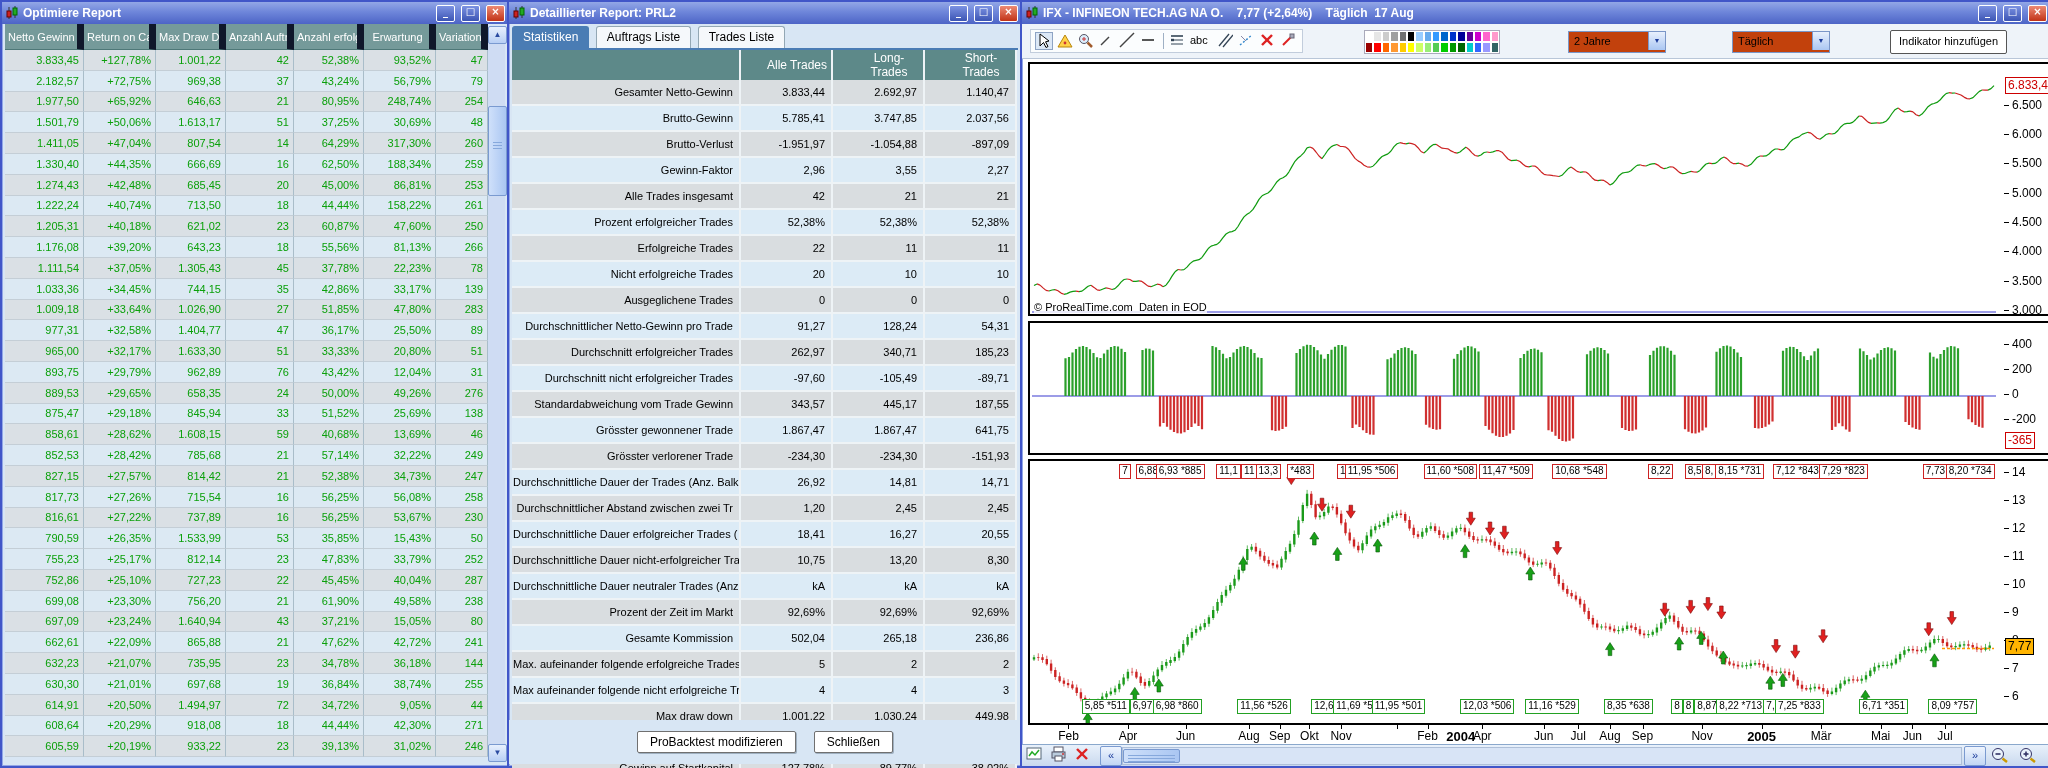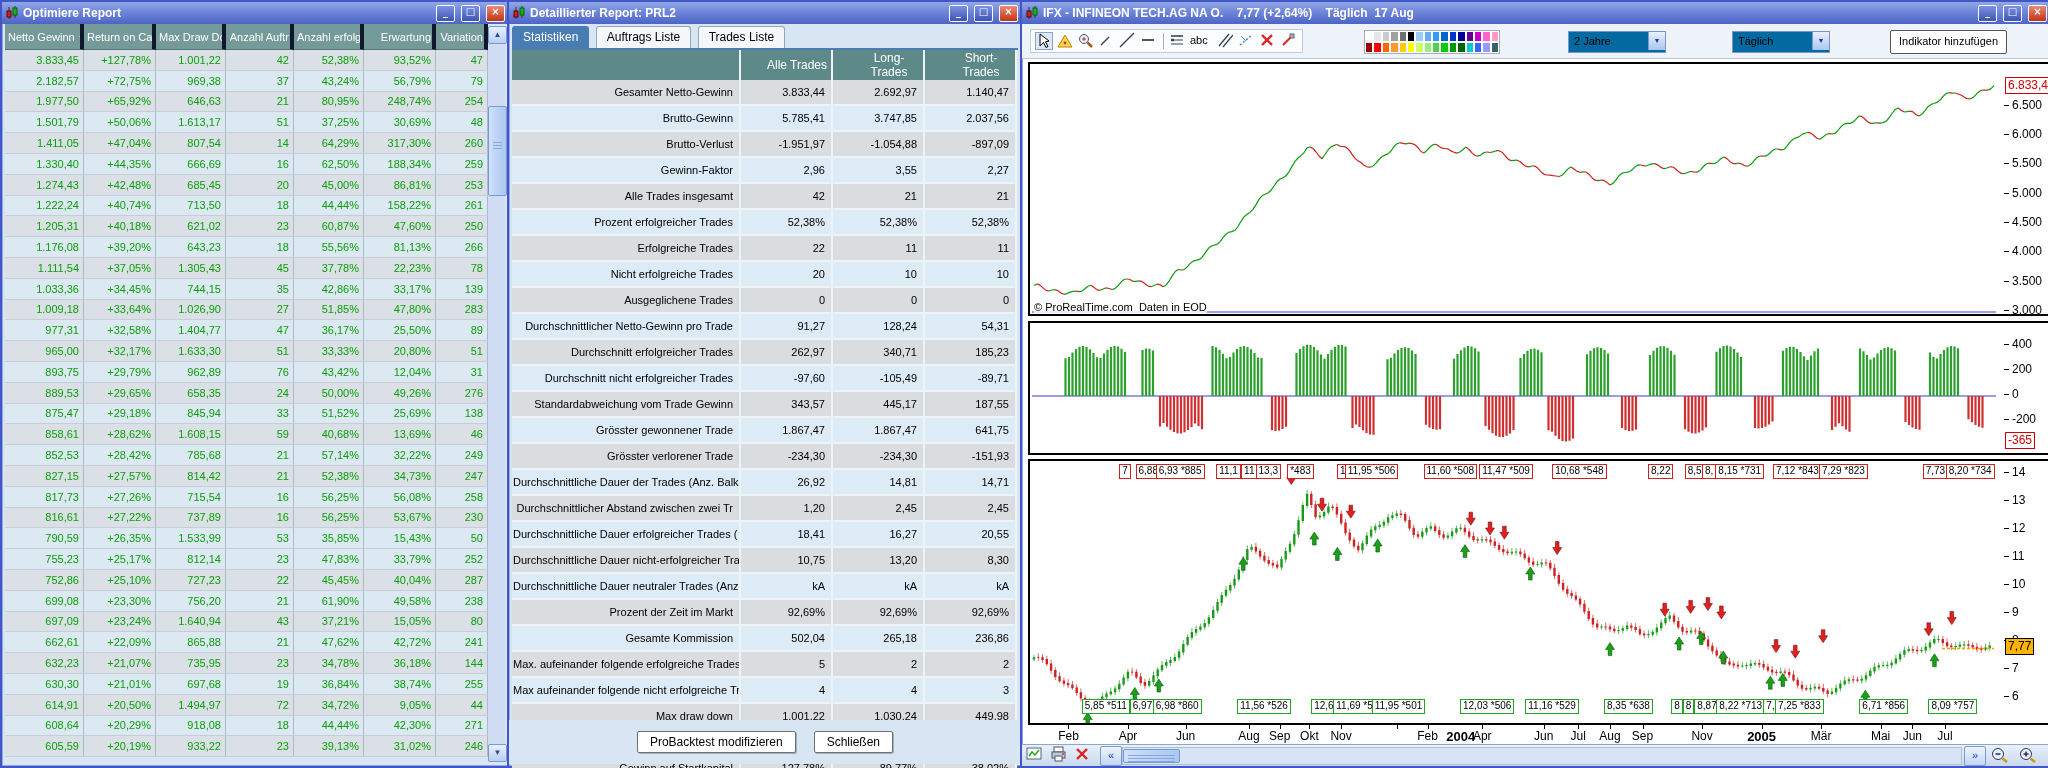--- a/index.html
+++ b/index.html
@@ -12,21 +12,21 @@
   .titlebar .spacer{flex:1}
   .tbtn{width:17px;height:15px;border:1px solid #fff;border-radius:2px;color:#fff;font-size:10px;
     line-height:12px;text-align:center;background:linear-gradient(#7c92e2,#3c55b4);margin-left:2px;
     font-family:"DejaVu Sans",sans-serif;}
   .tbtn.close{background:linear-gradient(#ec8a74,#c23317);}
   .win-icon svg{display:block}
   
   #opt-table{border-collapse:separate;border-spacing:0;table-layout:fixed;width:483px;
     position:absolute;left:3px;top:22px;background:#fff;}
   #opt-table th{height:23px;background:#759a9a;color:#fff;font-weight:normal;font-size:11px;
-    border-right:4px solid #0f172a;border-bottom:1px solid #4e7878;overflow:hidden;white-space:nowrap;text-align:right;padding-left:3px;}
+    border-right:7px solid #0f172a;border-bottom:1px solid #4e7878;overflow:hidden;white-space:nowrap;text-align:center;padding-left:3px;}
   #opt-table td{height:17.8px;font-size:11px;color:#0aa00a;text-align:right;padding-right:4px;
     border-right:1px solid #a9bdc9;border-bottom:1px solid #c4ced6;overflow:hidden;white-space:nowrap;}
   #opt-table tr.even td{background:#dae0e5}
   #opt-table tr.odd td{background:#dcE9f3}
   
   .vscroll{position:absolute;right:3px;top:24px;bottom:4px;width:17px;background:#cfdcf3;}
   .sbtn{position:absolute;left:0;width:17px;height:16px;border:1px solid #7a9ad0;border-radius:2px;
     background:linear-gradient(#e8f0fd,#b8cff4);color:#2a4aa0;font-size:8px;text-align:center;line-height:15px;}
   .sthumb{position:absolute;left:0;width:17px;border:1px solid #7a9ad0;border-radius:2px;
     background:linear-gradient(90deg,#cfe0fa,#aac6f2);}
@@ -56,21 +56,21 @@
     border-bottom:1px solid #b9c6d8;}
   .tool-group{position:absolute;top:5px;display:flex;align-items:center;gap:3px;
     border:1px solid #c2cddc;background:#fbfdfe;padding:2px 4px;height:24px;box-sizing:border-box;}
   .ticon{width:18px;height:18px;display:inline-block}
   .ticon svg{display:block}
   .ticon.pressed{border:1px solid #8ea4c4;background:#dce8f6;box-sizing:border-box}
   .tsep{width:1px;height:16px;background:#9fb0c4;margin:0 2px}
   .palette{position:absolute;left:342px;top:6px;width:134px;height:22px;border:1px solid #aab;
     display:grid;grid-template-columns:repeat(16,1fr);grid-template-rows:1fr 1fr;background:#fff;}
   .swatch{border:1px solid #fff;}
-  .combo{position:absolute;top:7px;height:20px;background:#0369a1;border:1px solid #7a96c8;font-size:11px;}
+  .combo{position:absolute;top:7px;height:20px;background:#c2410c;border:1px solid #7a96c8;font-size:11px;}
   .combo .cval{position:absolute;left:5px;top:3px;white-space:nowrap}
   .combo .cbtn{position:absolute;right:0;top:0;width:16px;height:18px;text-align:center;font-size:7px;
     line-height:17px;color:#1a3a9a;background:linear-gradient(#e8f0fd,#aac6f2);border-left:1px solid #7a9ad0;}
   .xp-btn2{position:absolute;top:6px;height:22px;background:#fff;border:1px solid #555;border-radius:2px;
     font-size:11px;text-align:center;line-height:20px;padding:0 8px;}
   .frame{position:absolute;left:6px;width:1062px;border:2px solid #000;background:#fff;box-sizing:border-box;}
   .axiscol{position:absolute;left:982px;width:44px;}
   .axiscol .alabel{position:absolute;left:8px;font-size:12px;color:#000;white-space:nowrap}
   .axiscol .tickmark{position:absolute;left:0;width:5px;height:1px;background:#000}
   .axis-badge{position:absolute;left:1px;padding:0 2px;font-size:12px;height:15px;line-height:14px;
@@ -902,21 +902,21 @@
         <div class="ann buy" style="left: 341.68px; top: 238px;">11,95 *501</div>
         <div class="ann buy" style="left: 430px; top: 238px;">12,03 *506</div>
         <div class="ann buy" style="left: 495.28px; top: 238px;">11,16 *529</div>
         <div class="ann buy" style="left: 574px; top: 238px;">8,35 *638</div>
         <div class="ann buy" style="left: 641.2px; top: 238px;">8</div>
         <div class="ann buy" style="left: 652.72px; top: 238px;">8</div>
         <div class="ann buy" style="left: 664.24px; top: 238px;">8,87</div>
         <div class="ann buy" style="left: 686.32px; top: 238px;">8,22 *713</div>
         <div class="ann buy" style="left: 733.36px; top: 238px;">7,</div>
         <div class="ann buy" style="left: 744.88px; top: 238px;">7,25 *833</div>
-        <div class="ann buy" style="left: 829.36px; top: 238px;">6,71 *856</div>
+        <div class="ann buy" style="left: 829.36px; top: 238px;">6,71 *351</div>
         <div class="ann buy" style="left: 898.48px; top: 238px;">8,09 *757</div>
       </div>
   </div>
   <div class="axiscol" id="price-axis" style="top:457px;height:270px">
       <div class="tickmark" style="top: 13px;"></div>
       <div class="alabel" style="top: 6px;">14</div>
       <div class="tickmark" style="top: 41px;"></div>
       <div class="alabel" style="top: 34px;">13</div>
       <div class="tickmark" style="top: 69px;"></div>
       <div class="alabel" style="top: 62px;">12</div>

